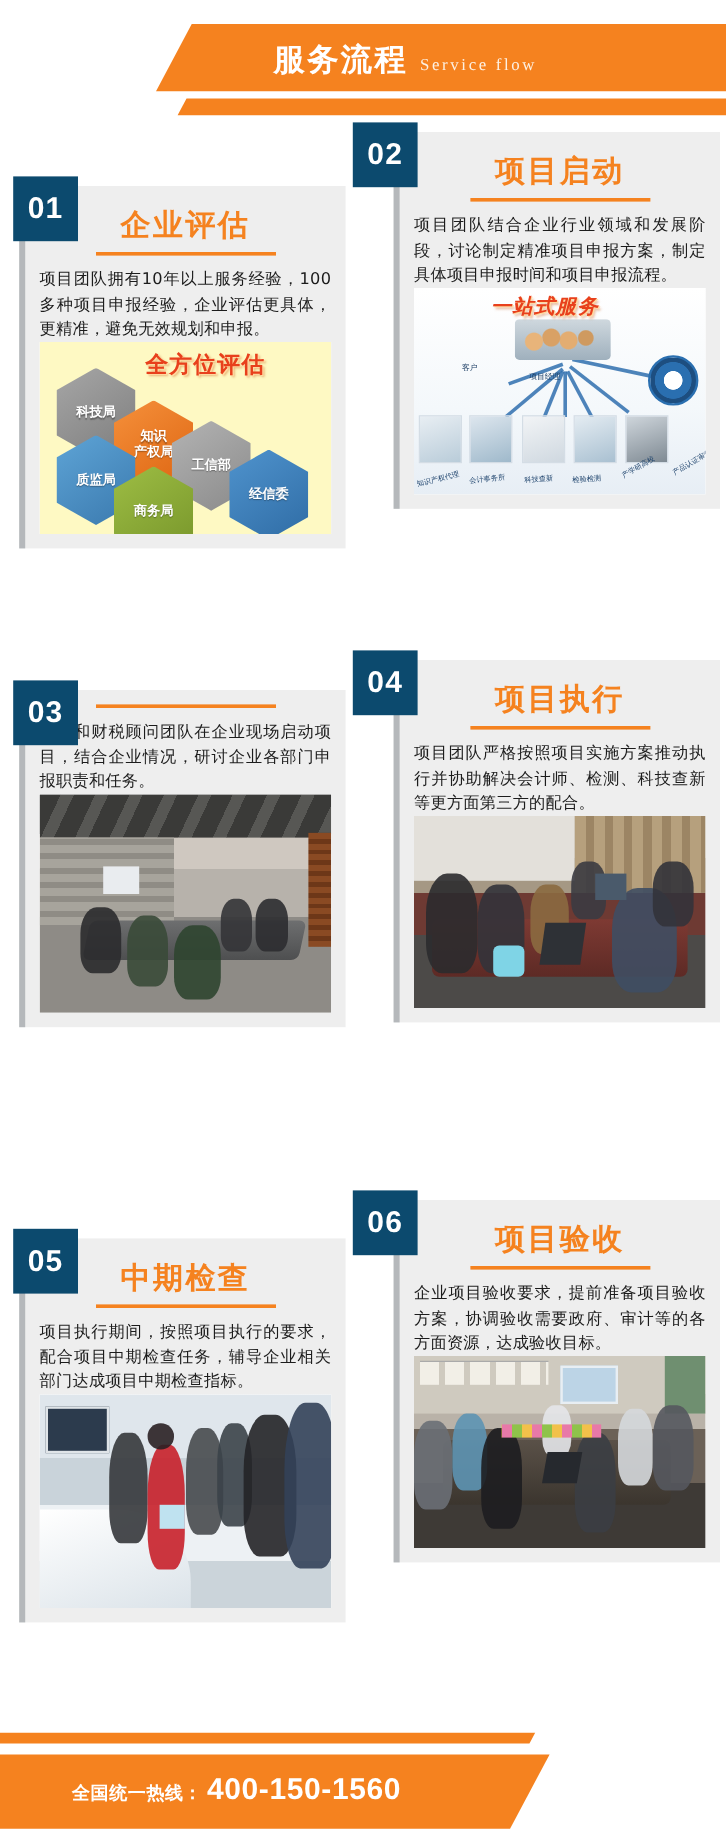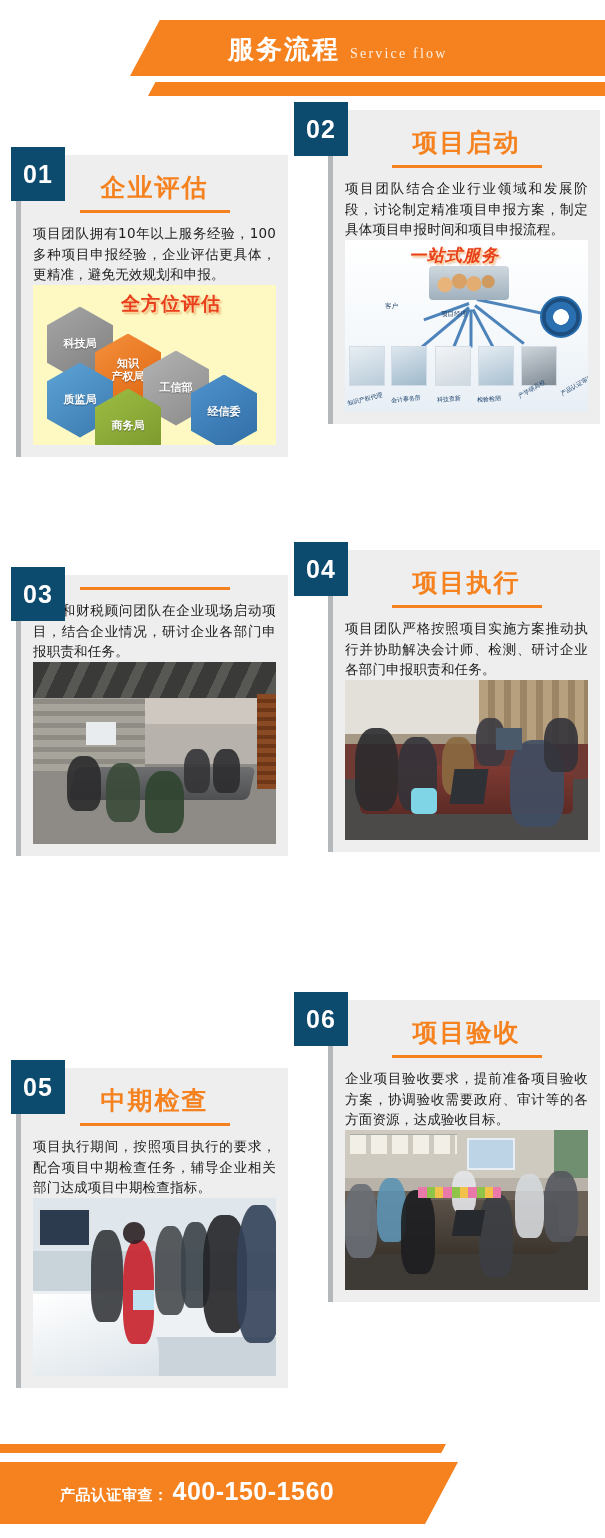--- a/index.html
+++ b/index.html
@@ -124,21 +124,21 @@
 
   
   #card1 { left: 16px;  top: 155px;  }
   #card1 .badge { left: -5px; top: -8px; }
   #card2 { left: 328px; top: 110px; }
   #card2 .badge { left: -34px; top: -8px; }
   #card3 { left: 16px;  top: 575px; }
   #card3 .badge { left: -5px; top: -8px; }
   #card4 { left: 328px; top: 550px; }
   #card4 .badge { left: -34px; top: -8px; }
-  #card5 { left: 16px;  top: 1068px; }
+  #card5 { left: 16px;  top: 1032px; }
   #card5 .badge { left: -5px; top: -8px; }
   #card6 { left: 328px; top: 1000px; }
   #card6 .badge { left: -34px; top: -8px; }
 
   
   .hexfig {
     position: relative;
     height: 160px;
     background: #fef9c3;
   }
@@ -443,21 +443,21 @@
         </div>
       </div>
     </div>
   </div>
 
   <div class="card" id="card4">
     <div class="badge">04</div>
     <div class="card-body">
       <div class="card-title">项目执行</div>
       <div class="title-rule"></div>
-      <div class="card-text">项目团队严格按照项目实施方案推动执行并协助解决会计师、检测、研讨企业各部门申报职责和任务。</div>
+      <div class="card-text">项目团队严格按照项目实施方案推动执行并协助解决会计师、检测、科技查新等更方面第三方的配合。</div>
 
       <div class="card-figure">
         <div class="photo ph-meet" style="height:160px;">
           <div style="position:absolute;left:0;top:0;width:55%;height:34%;background:#e3e0da;"></div>
           <div style="position:absolute;right:0;top:0;width:45%;height:40%;background:repeating-linear-gradient(90deg,#b6a07d 0 9px,#9c8564 9px 16px);"></div>
           <div class="tabletop" style="left:6%;top:54%;width:88%;height:30%;background:linear-gradient(#7e3a33,#5d2a25);"></div>
           <div class="blob" style="left:4%;top:30%;width:18%;height:52%;background:#2b2b2d;"></div>
           <div class="blob" style="left:22%;top:36%;width:16%;height:46%;background:#33333a;"></div>
           <div class="blob" style="left:40%;top:36%;width:13%;height:36%;background:#8b6a40;"></div>
           <div class="blob" style="left:54%;top:24%;width:12%;height:30%;background:#3b3b41;"></div>
@@ -520,18 +520,18 @@
           <div style="position:absolute;left:45%;top:50%;width:12%;height:16%;background:#26292e;transform:skewX(-10deg);"></div>
         </div>
       </div>
     </div>
   </div>
 
   <div class="footer-wrap">
     <div class="ftr-band2"></div>
     <div class="ftr-band"></div>
     <div class="ftr-text">
-      <span class="ftr-lbl">产品认证审查：</span>
+      <span class="ftr-lbl">全国统一热线：</span>
       <span class="ftr-num">400-150-1560</span>
     </div>
   </div>
 
 </div>
 
 </body></html>

